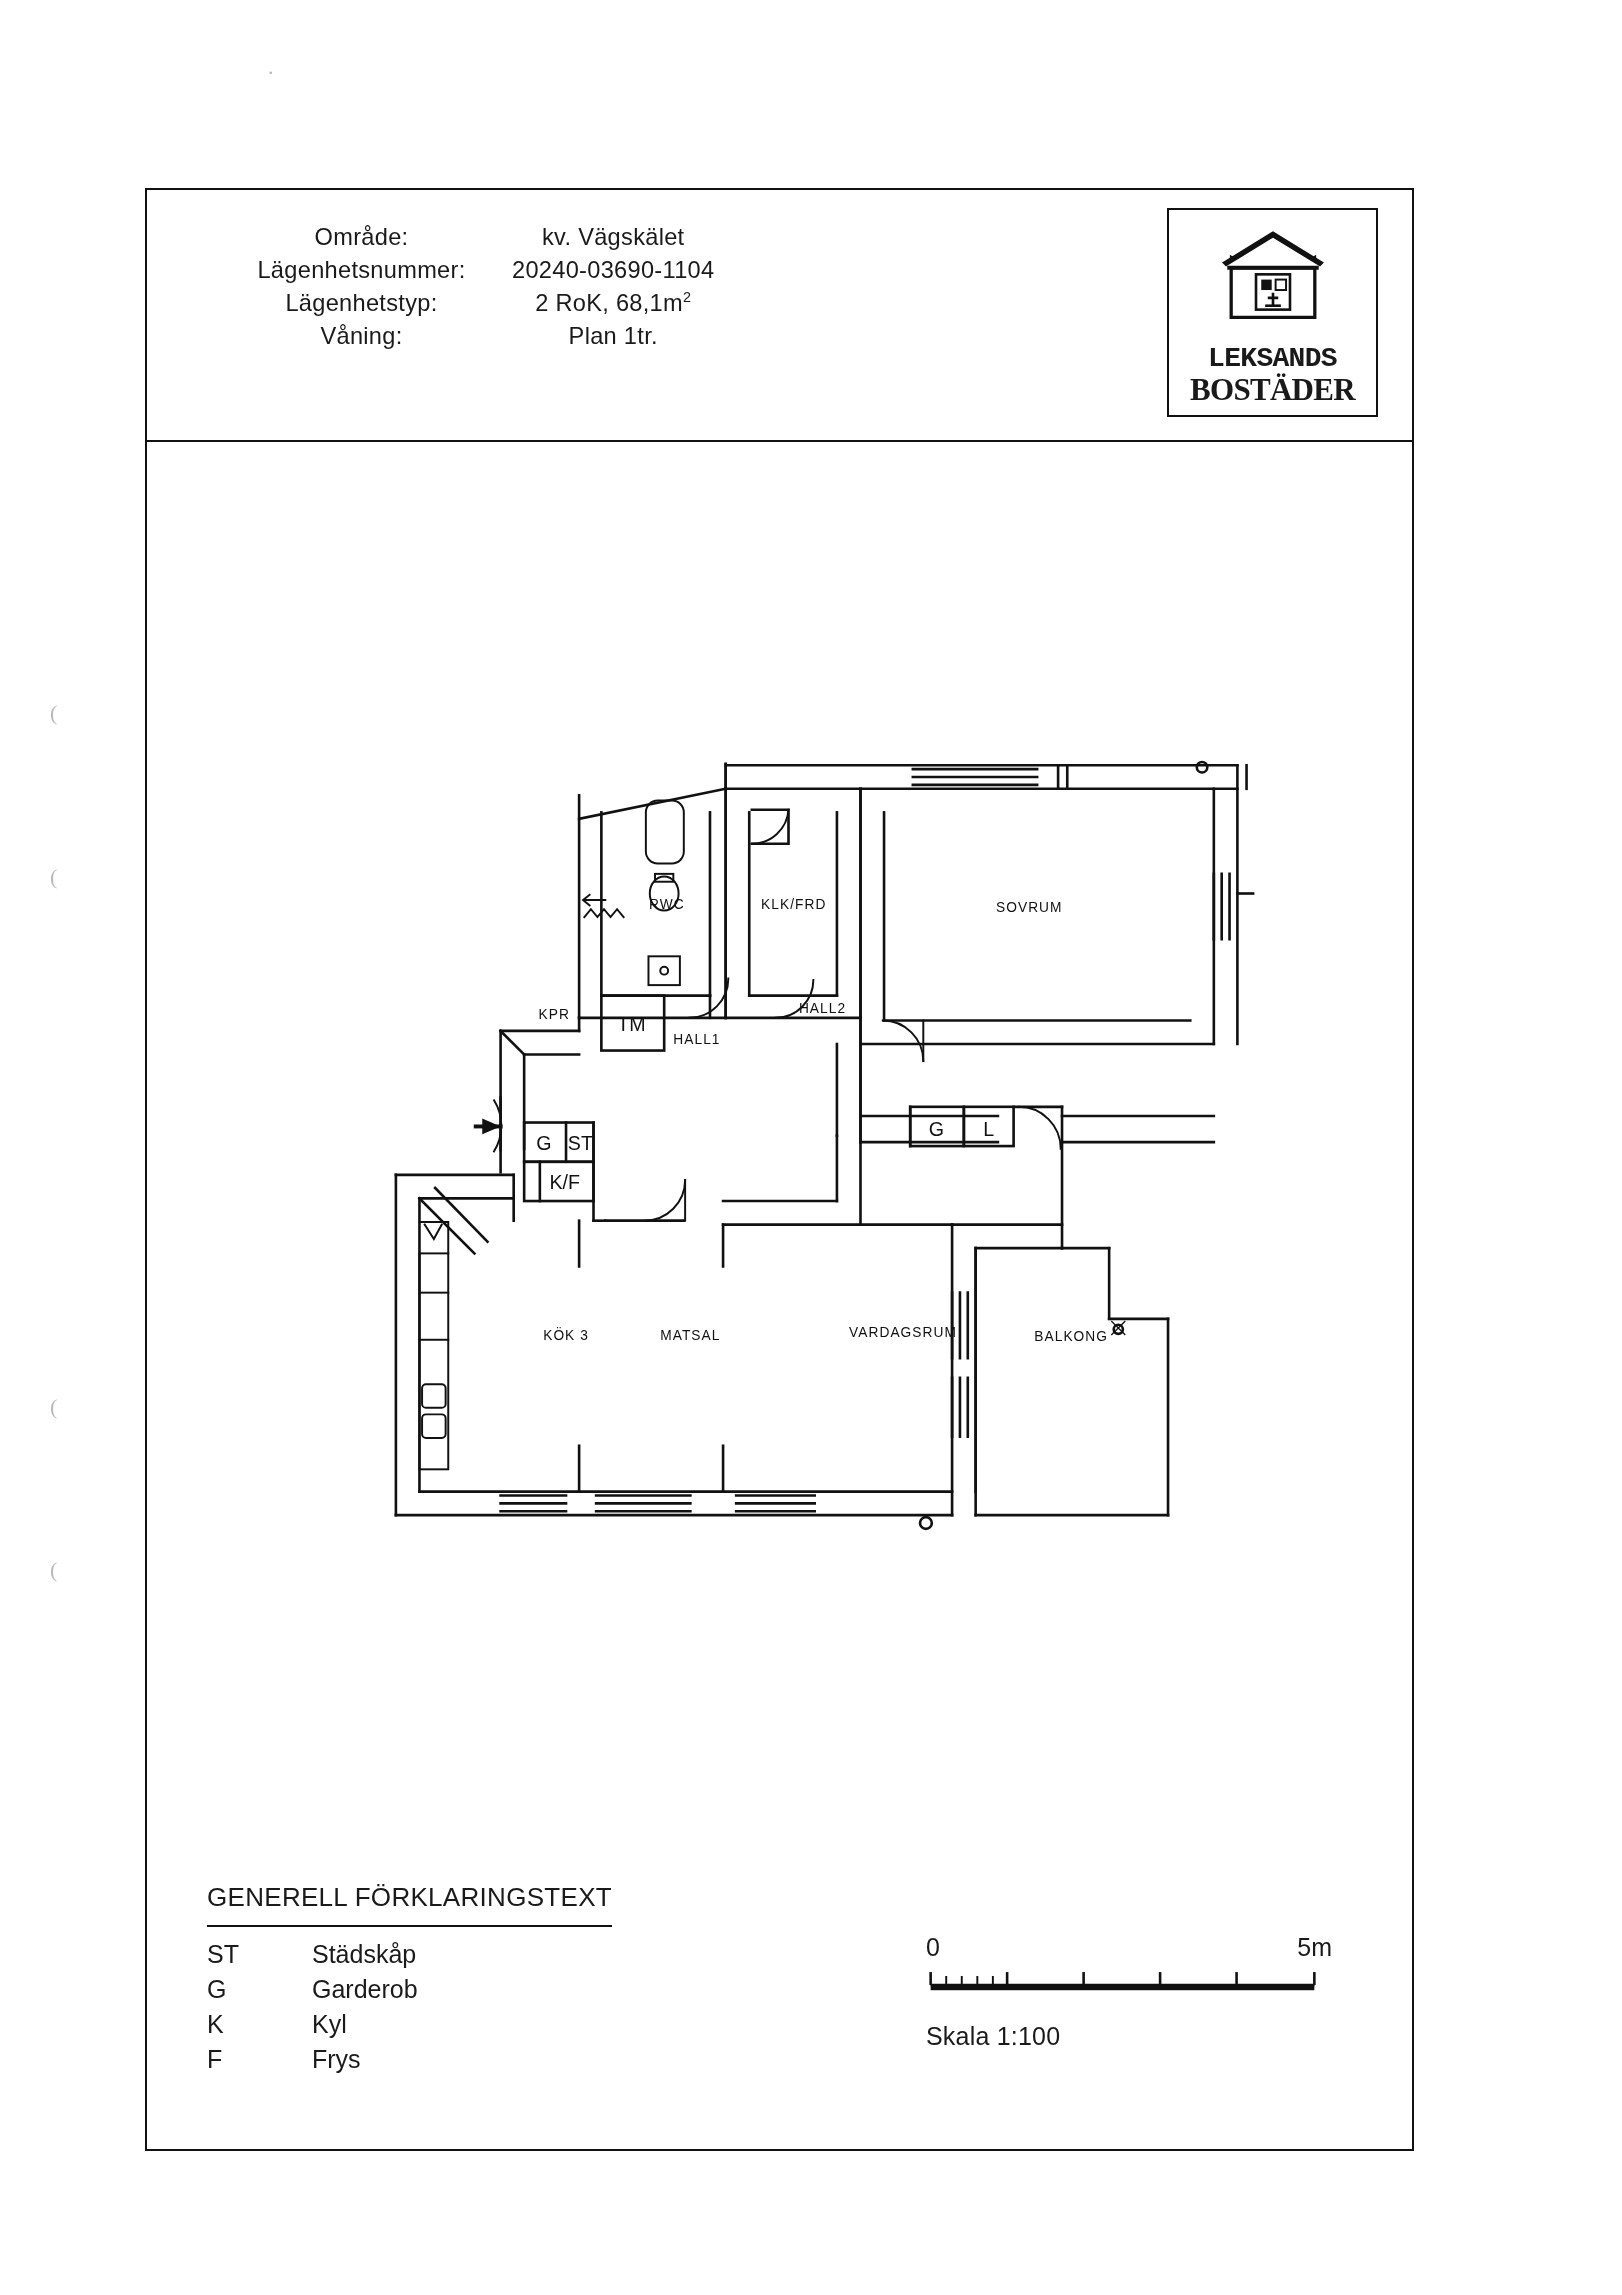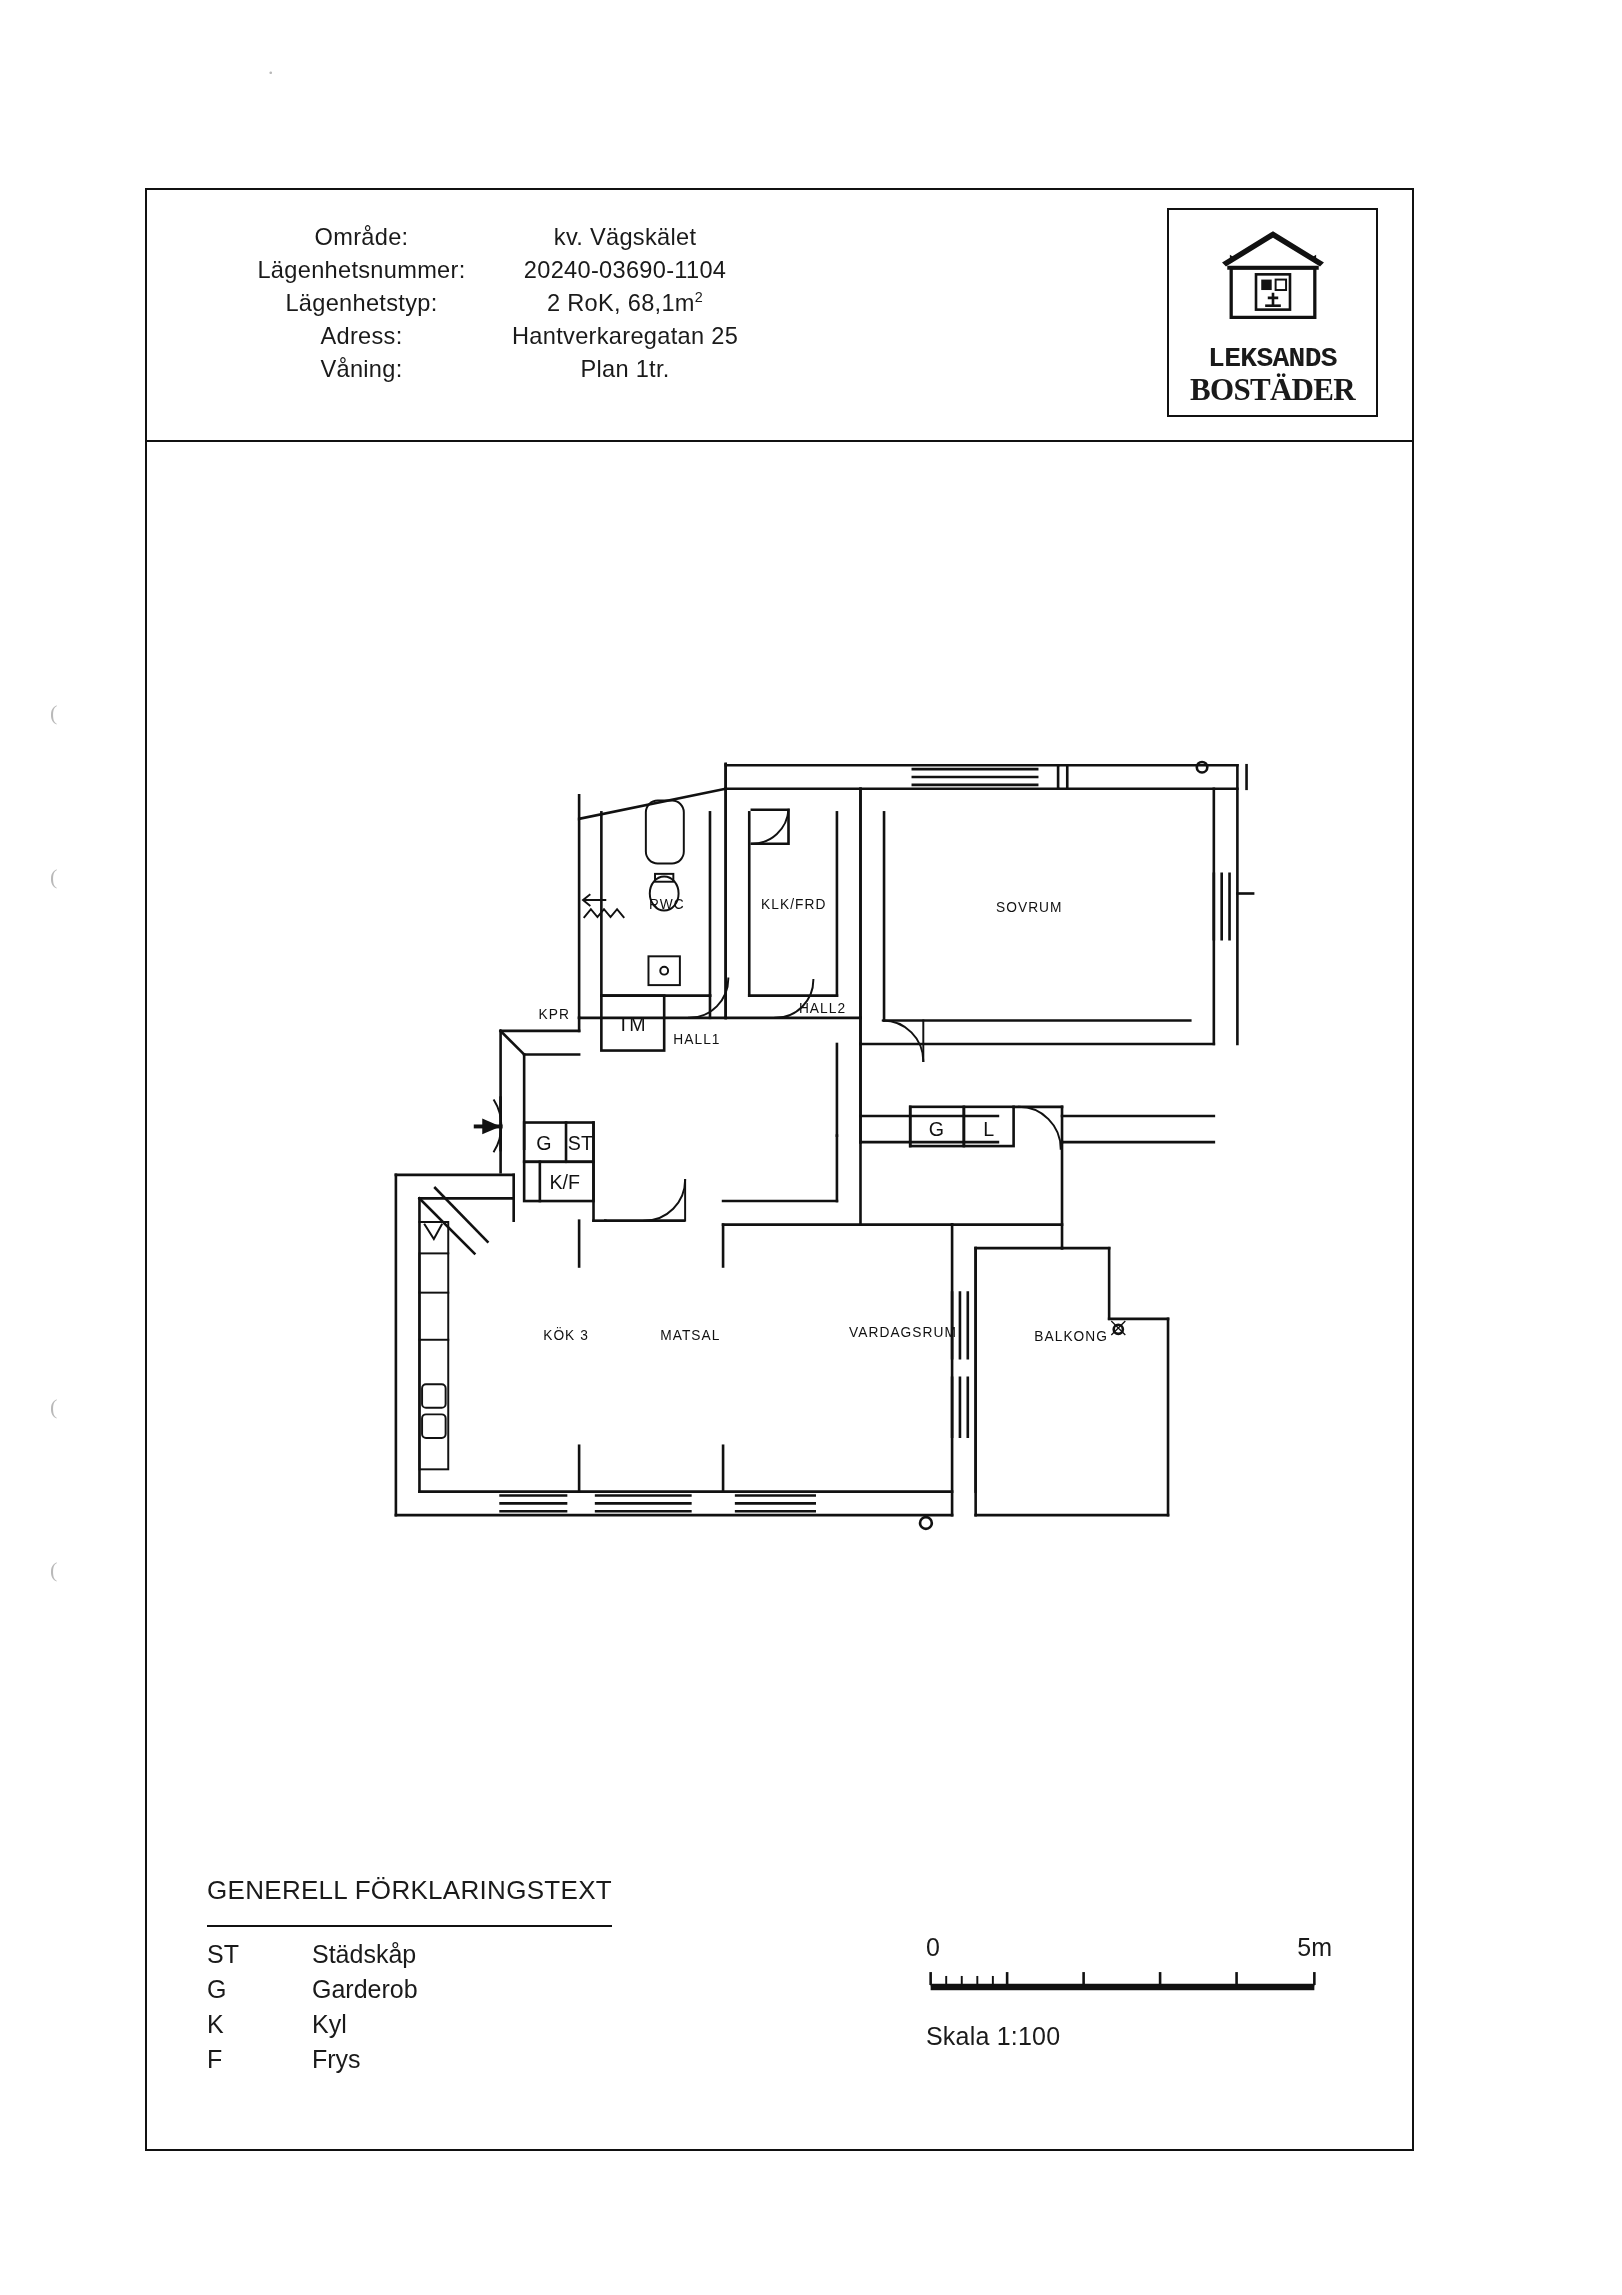--- a/index.html
+++ b/index.html
@@ -112,21 +112,21 @@
     position: absolute;
     left: 60px;
     bottom: 72px;
     width: 537px;
   }
   #legend .legend-title {
     font-size: 26px;
     letter-spacing: 0.3px;
     border-bottom: 2px solid #111;
     display: inline-block;
-    padding-bottom: 19px;
+    padding-bottom: 12px;
     margin-bottom: 6.5px;
   }
   #legend table {
     border-collapse: collapse;
     margin-top: 3.9px;
   }
   #legend td {
     font-size: 25px;
     line-height: 35px;
     padding: 0;
@@ -186,24 +186,20 @@
           <td class="label">Område:</td>
           <td class="value">kv. Vägskälet</td>
         </tr>
         <tr>
           <td class="label">Lägenhetsnummer:</td>
           <td class="value">20240-03690-1104</td>
         </tr>
         <tr>
           <td class="label">Lägenhetstyp:</td>
           <td class="value"><span>2 RoK, 68,1m</span><sup class="sq">2</sup></td>
-        </tr>
-        <tr>
-          <td class="label">Adress:</td>
-          <td class="value">Hantverkaregatan 25</td>
         </tr>
         <tr>
           <td class="label">Våning:</td>
           <td class="value">Plan 1tr.</td>
         </tr>
       </tbody>
         </table>
     </div>
 
     <div id="logo">

